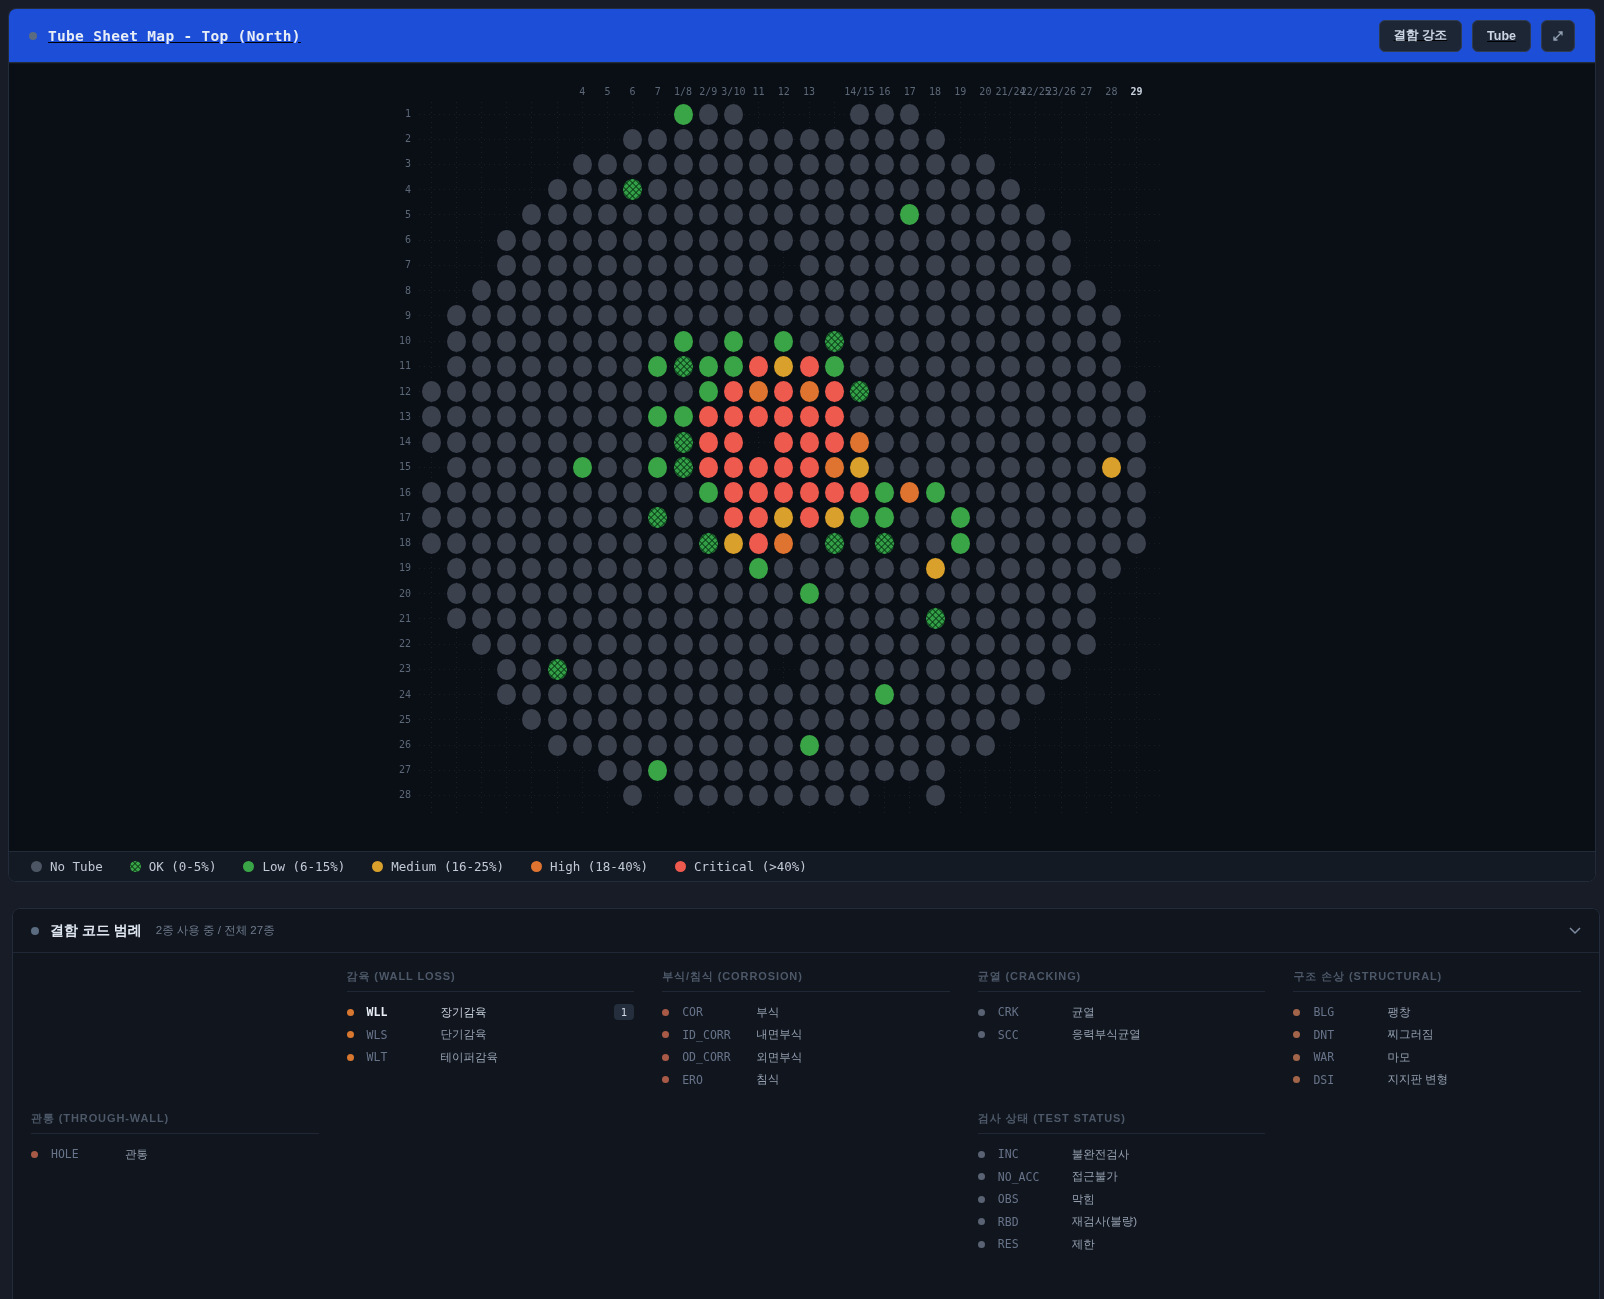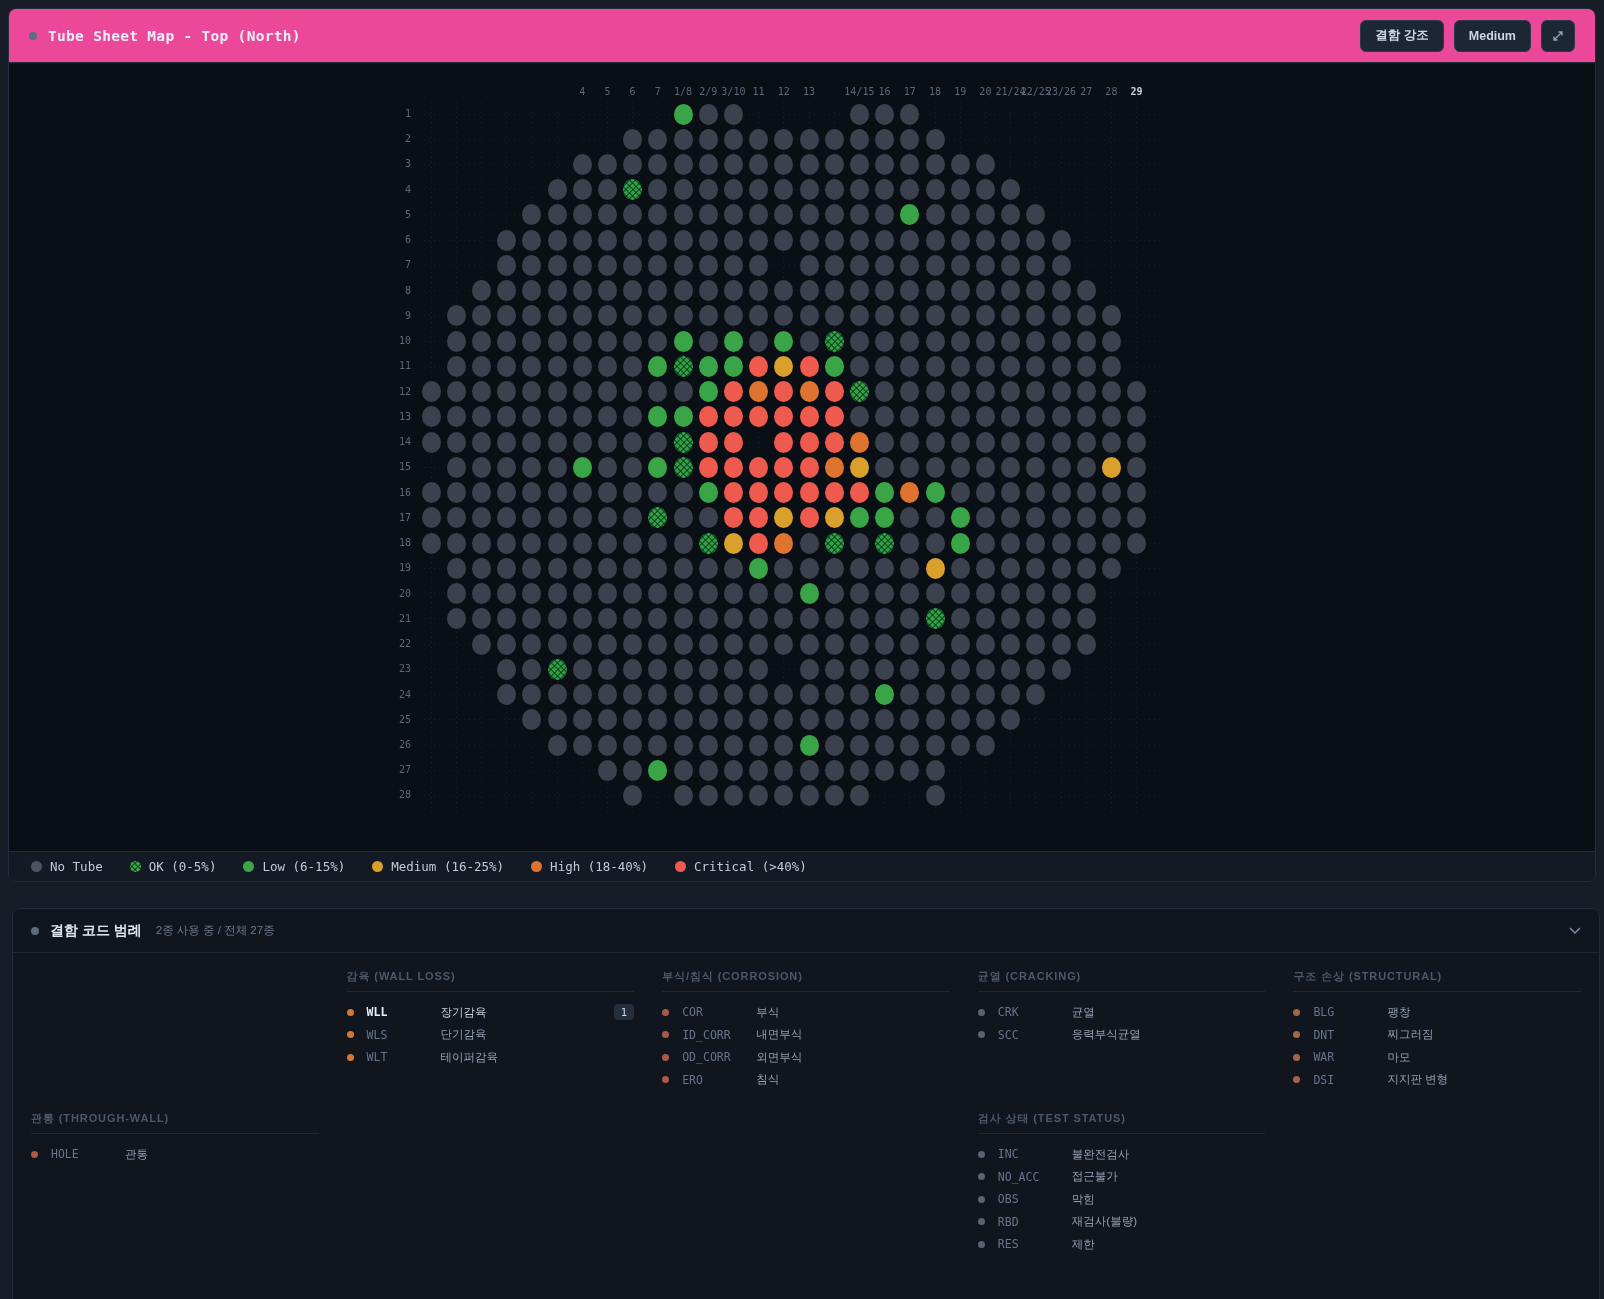--- a/index.html
+++ b/index.html
@@ -1,20 +1,20 @@
 <!DOCTYPE html>
 <html><head>
 <meta charset="utf-8">
 <style>
   html,body{margin:0;padding:0;}
   body{width:1604px;height:1299px;background:#171c26;position:relative;
        font-family:"DejaVu Sans Mono",monospace;-webkit-font-smoothing:antialiased;}
   .panel{position:absolute;background:#10151e;border:1px solid #232c3a;border-radius:8px;box-sizing:border-box;overflow:hidden;}
   #map-panel{left:8px;top:8px;width:1588px;height:874px;}
-  .panel-header{height:54px;background:#ec4899;border-bottom:1px solid #222b38;display:flex;align-items:center;padding:0 20px;box-sizing:border-box;}
+  .panel-header{height:54px;background:#1d4ed8;border-bottom:1px solid #222b38;display:flex;align-items:center;padding:0 20px;box-sizing:border-box;text-decoration:underline;}
   .bullet{width:8px;height:8px;border-radius:50%;background:#5b6b80;margin-right:11px;flex:0 0 auto;}
   .panel-title{font-size:14.5px;font-weight:bold;color:#e8eef6;letter-spacing:.3px;}
   .spacer{flex:1;}
   .btn{height:30px;padding:0 14px;margin-left:10px;background:#1d2634;border:1px solid #2e3a4e;border-radius:6px;
        color:#cbd5e3;font-size:12.5px;font-weight:bold;display:flex;align-items:center;cursor:pointer;
        font-family:"Liberation Sans",sans-serif;}
   .btn.icon-btn{width:32px;padding:0;justify-content:center;}
   #map-area{position:absolute;left:0;top:55px;width:100%;height:789px;background:#0a0e15;}
   .gline-v{position:absolute;width:1px;top:38px;height:714px;
            background:repeating-linear-gradient(to bottom,rgba(140,160,190,.12) 0 1px,transparent 1px 5px);}
@@ -49,21 +49,21 @@
 </style>
 </head>
 <body>
 
 <div class="panel" id="map-panel">
   <div class="panel-header">
     <span class="bullet"></span>
     <span class="panel-title">Tube Sheet Map - Top (North)</span>
     <span class="spacer"></span>
     <div class="btn">결함 강조</div>
-    <div class="btn">Medium</div>
+    <div class="btn">Tube</div>
     <div class="btn icon-btn">
       <span>
         <svg width="14" height="14" viewBox="0 0 14 14">
           <path d="M3 11 L11 3 M7.5 3 H11 V6.5 M3 7.5 V11 H6.5" stroke="#93a1b5" stroke-width="1.3" fill="none"></path>
         </svg>
       </span>
     </div>
   </div>
   <div id="map-area">
       <div class="gline-v" style="left: 421.5px;"></div>

